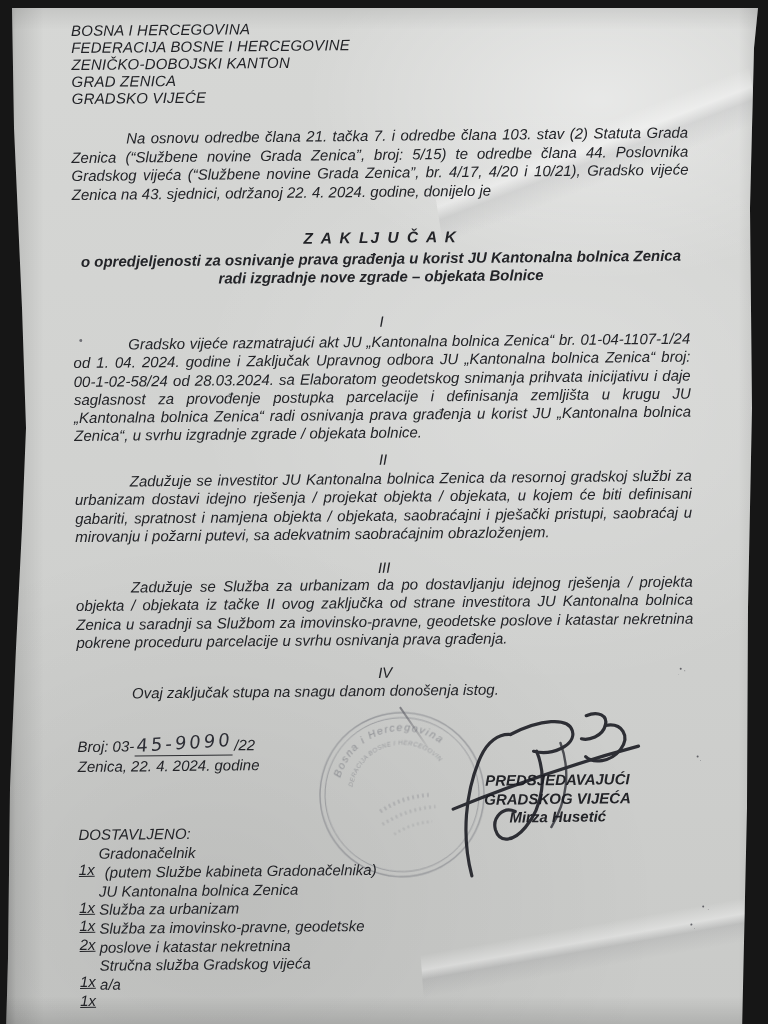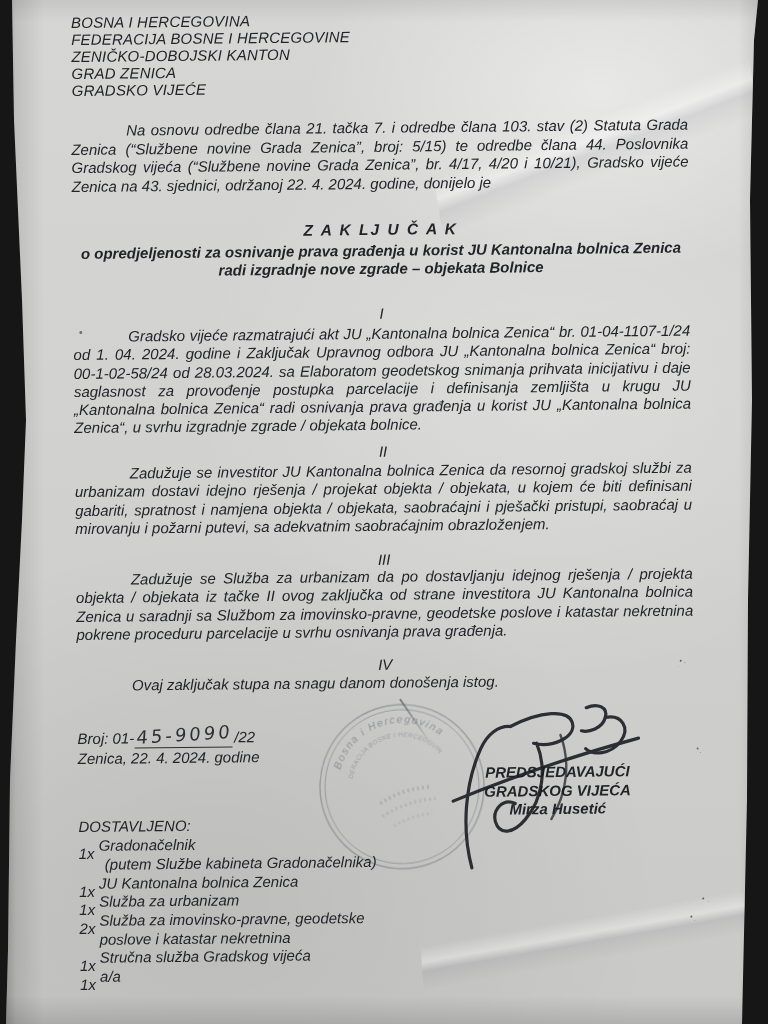--- a/index.html
+++ b/index.html
@@ -5,21 +5,21 @@
   html,body{margin:0;padding:0;}
   body{width:768px;height:1024px;background:#141414;overflow:hidden;
        font-family:"Liberation Sans",sans-serif;}
   .photo{position:relative;width:768px;height:1024px;background:#161616;overflow:hidden;}
   .paper{position:absolute;inset:0;
     clip-path:polygon(12px 0,758px 0,754px 40px,750px 200px,752px 400px,748px 600px,747px 800px,742px 1024px,6px 1024px,8px 950px,10px 780px,16px 640px,22px 520px,26px 420px,22px 300px,14px 120px);
     background:
       radial-gradient(ellipse 420px 260px at 78% 9%, rgba(255,255,255,.45), rgba(255,255,255,0) 70%),
       radial-gradient(ellipse 520px 420px at 72% 38%, rgba(255,255,255,.22), rgba(255,255,255,0) 70%),
       radial-gradient(ellipse 640px 520px at 28% 88%, rgba(0,0,0,.07), rgba(0,0,0,0) 70%),
-      linear-gradient(180deg,#d6d7d5 0%,#d1d2d0 45%,#c9cac8 100%);}
+      linear-gradient(180deg,#d6d7d5 0%,#d1d2d0 45%,#c9cac8 100%); margin-top: 8px;}
   .edge-shade{position:absolute;inset:0;pointer-events:none;
     background:
       linear-gradient(90deg, rgba(0,0,0,.32), rgba(0,0,0,.10) 16px, rgba(0,0,0,0) 44px),
       linear-gradient(270deg, rgba(0,0,0,.26), rgba(0,0,0,.08) 12px, rgba(0,0,0,0) 30px),
       linear-gradient(0deg, rgba(0,0,0,.12), rgba(0,0,0,0) 28px),
       linear-gradient(180deg, rgba(0,0,0,.08), rgba(0,0,0,0) 22px);}
   .crease{position:absolute;pointer-events:none;}
   .crease1{left:430px;top:66px;width:330px;height:150px;transform:rotate(-9deg);
     background:linear-gradient(168deg, rgba(0,0,0,0) 40%, rgba(255,255,255,.38) 49%, rgba(130,130,136,.14) 55%, rgba(0,0,0,0) 66%);}
   .crease2{left:420px;top:872px;width:348px;height:120px;transform:rotate(-4deg);
@@ -36,21 +36,21 @@
   .body-par{left:75px;right:76px;margin:0;text-align:justify;text-indent:55px;line-height:18.3px;}
   .ref-block{left:75px;top:728px;line-height:19px;}
   .hw-line{display:inline-block;min-width:98px;border-bottom:1.6px solid #2c2d31;margin-right:2px;}
   .handwrite{display:inline-block;font-style:normal;font-family:"DejaVu Sans",sans-serif;
     font-size:18px;letter-spacing:3px;color:#2d2e35;transform:rotate(-3deg) skewX(-8deg);
     position:relative;top:-2px;left:2px;}
   .signatory{left:452px;top:768px;width:205px;text-align:center;font-weight:700;line-height:18.5px;z-index:5;}
   .dist{left:75px;top:818px;width:400px;line-height:18.7px;z-index:5;}
   .dist-heading{margin-bottom:.5px;}
   .dist-item{position:relative;padding-left:20px;}
-  .dist-qty{position:absolute;left:0;top:8px;}
+  .dist-qty{position:absolute;left:0;top:16px;text-decoration:underline;}
   .dist-text{display:inline-block;vertical-align:top;}
   .w290{max-width:290px;}
   .dist-note{padding-left:6px;}
   .stamp-svg{left:313px;top:702px;width:172px;height:176px;z-index:3;filter:blur(.4px);opacity:.85;}
   .sig-svg{left:438px;top:698px;width:215px;height:195px;z-index:6;}
   .speck{position:absolute;width:2px;height:2px;border-radius:50%;background:#3c3c44;opacity:.75;z-index:2;}
   .speck.s1{box-shadow:4px 2px 0 -.5px #4a4a52,-2px 6px 0 -.7px #565660,7px 8px 0 -1px #40404a,2px 12px 0 -1px #565660;}
   .speck.s2{box-shadow:3px 4px 0 -.6px #50505a,8px 1px 0 -1px #44444e,-3px 8px 0 -1px #565660;}
   .speck.s3{box-shadow:5px 3px 0 -.6px #4a4a54,1px 7px 0 -1px #50505a,9px 9px 0 -1.2px #565660;}
   .scratch{position:absolute;left:412px;top:698px;width:1.5px;height:54px;z-index:2;
@@ -91,21 +91,21 @@
       <p class="abs body-par" style="top:465px">Zadužuje se investitor JU Kantonalna bolnica Zenica da resornoj gradskoj službi za urbanizam dostavi idejno rješenja / projekat objekta / objekata, u kojem će biti definisani gabariti, spratnost i namjena objekta / objekata, saobraćajni i pješački pristupi, saobraćaj u mirovanju i požarni putevi, sa adekvatnim saobraćajnim obrazloženjem.</p>
 
       <div class="abs sec-num" style="top:554px">III</div>
       <p class="abs body-par" style="top:571px">Zadužuje se Služba za urbanizam da po dostavljanju idejnog rješenja / projekta objekta / objekata iz tačke II ovog zaključka od strane investitora JU Kantonalna bolnica Zenica u saradnji sa Službom za imovinsko-pravne, geodetske poslove i katastar nekretnina pokrene proceduru parcelacije u svrhu osnivanja prava građenja.</p>
 
       <div class="abs sec-num" style="top:659px">IV</div>
       <p class="abs body-par" style="top:677px">Ovaj zaključak stupa na snagu danom donošenja istog.</p>
 
       <div class="abs ref-block">
         <div>
-          <span>Broj: 01-</span><span class="hw-line"><span class="handwrite">45-9090</span></span><span>/22</span>
+          <span>Broj: 03-</span><span class="hw-line"><span class="handwrite">45-9090</span></span><span>/22</span>
         </div>
         <div>Zenica, 22. 4. 2024. godine</div>
       </div>
 
       <svg class="abs stamp-svg" viewBox="0 0 172 172">
         <g transform="rotate(-18 86 86)" stroke="#5f616b" fill="none" opacity="0.5">
           <circle cx="86" cy="86" r="82" stroke-width="1.4"></circle>
           <circle cx="86" cy="86" r="77" stroke-width="0.9"></circle>
           <path id="stampArcOuter" d="M 25.9 64.1 A 64 64 0 0 1 146.1 64.1" stroke="none"></path>
           <path id="stampArcInner" d="M 40.7 64.9 A 50 50 0 0 1 131.3 64.9" stroke="none"></path>

